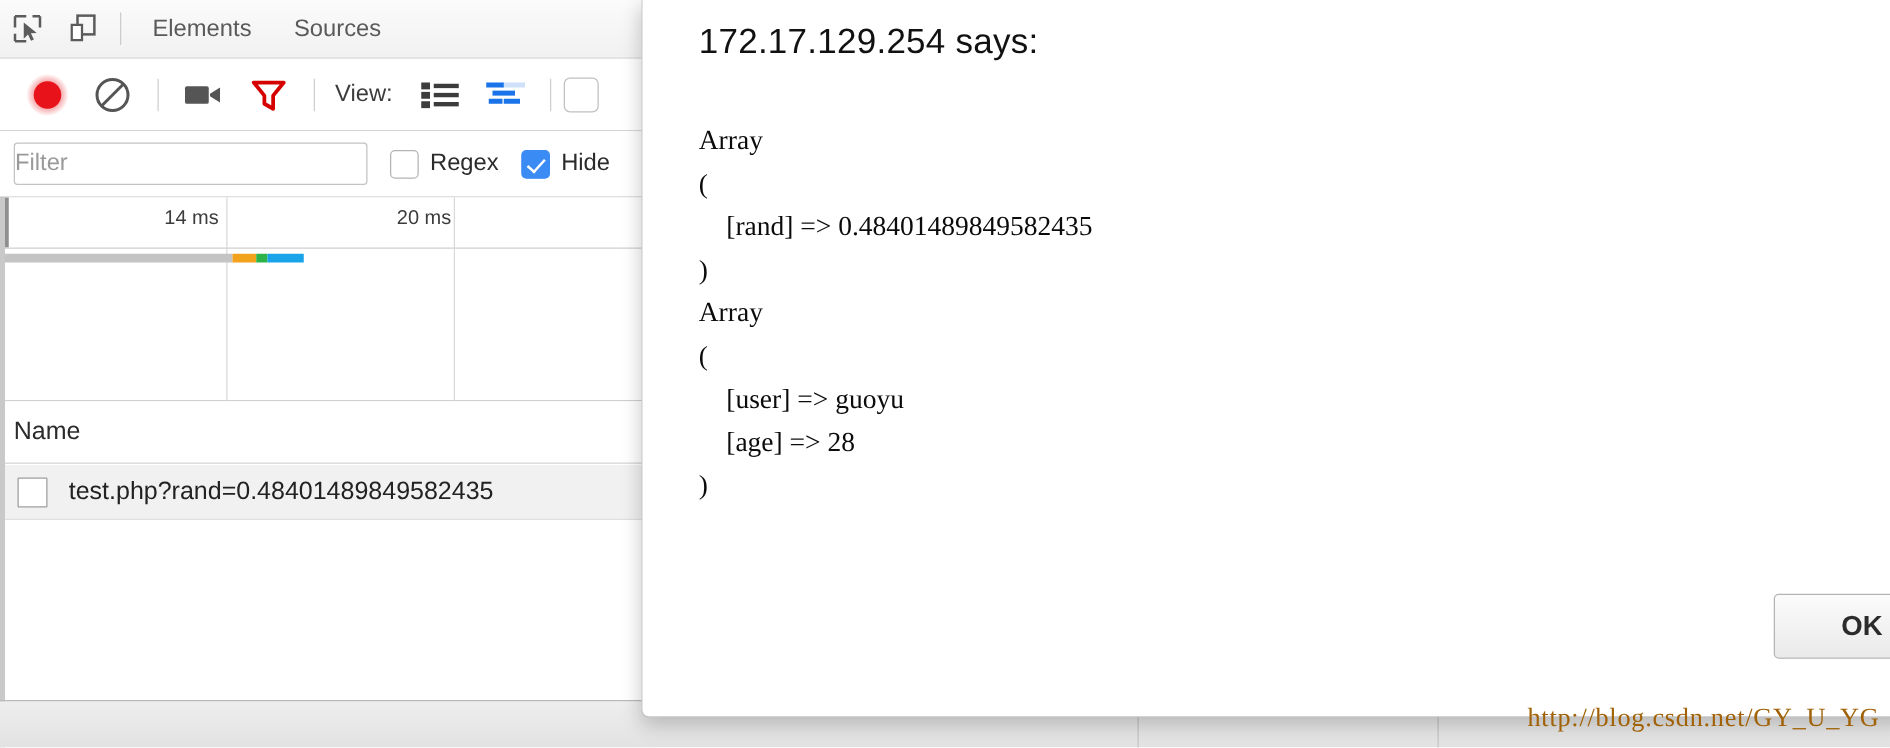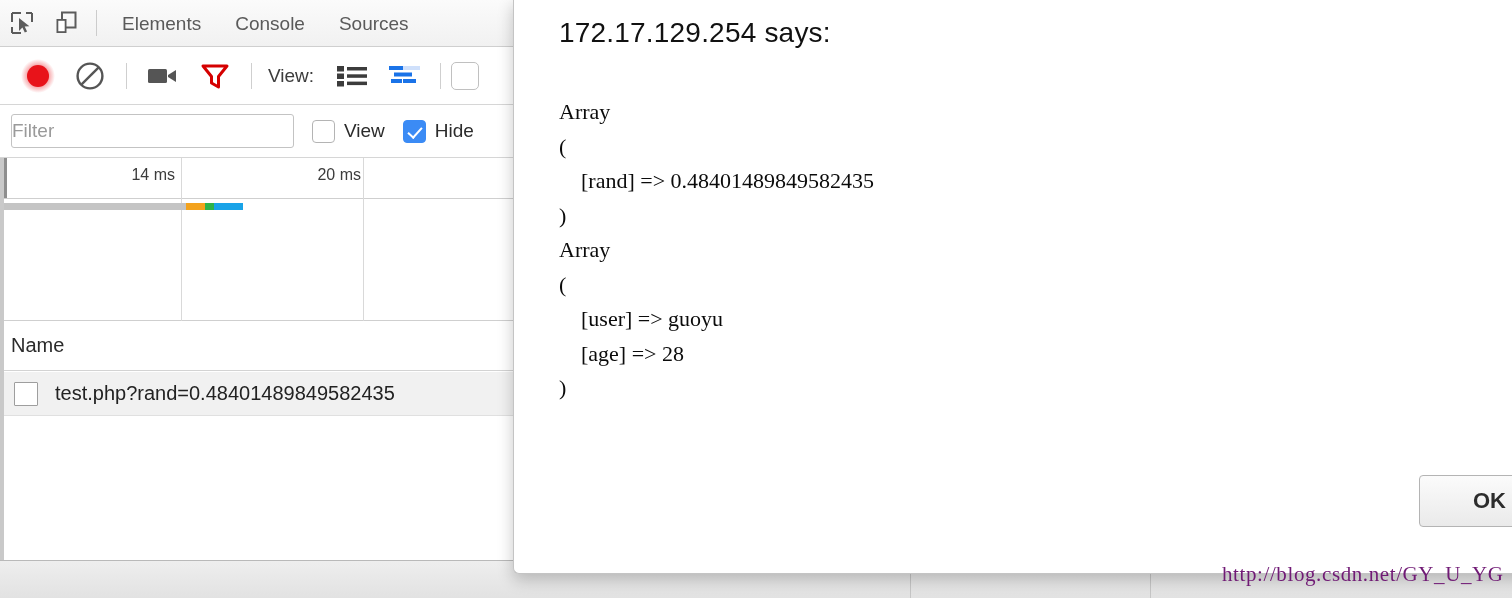--- a/index.html
+++ b/index.html
@@ -178,21 +178,21 @@
     border: 1px solid #b4b4b4; border-radius: 4px;
     font-size: 22px; font-weight: bold; color: #2c2c2c;
     font-family: "Liberation Sans", sans-serif;
     cursor: pointer; display: flex; align-items: center; justify-content: center;
   }
 
   
   .watermark {
     position: absolute; left: 1222px; top: 562px;
     font-family: "Liberation Serif", serif;
-    font-size: 21px; color: #701a75; white-space: nowrap;
+    font-size: 21px; color: #a16207; white-space: nowrap;
     letter-spacing: 0.6px; pointer-events: none;
   }
 </style>
 </head>
 <body>
 
 <div id="root">
 
   <div class="devtools">
 
@@ -205,21 +205,20 @@
       </div>
       <div class="tool-btn">
         <svg width="26" height="26" viewBox="0 0 26 26">
           <rect x="9" y="2.5" width="13.5" height="15" fill="none" stroke="#5b5b5b" stroke-width="2"></rect>
           <rect x="3.5" y="9" width="10" height="14" fill="#5b5b5b"></rect>
           <rect x="5.3" y="10.8" width="6.4" height="10.4" fill="#ffffff"></rect>
         </svg>
       </div>
       <div class="vdiv"></div>
       <div class="tab">Elements</div>
-      <div class="tab">Console</div>
       <div class="tab">Sources</div>
     </div>
 
     <div class="ctrlbar">
       <div class="cbtn">
         <svg width="40" height="40" viewBox="0 0 40 40">
           <defs>
             <radialGradient id="glow">
               <stop offset="45%" stop-color="#e8131a" stop-opacity="0.55"></stop>
               <stop offset="100%" stop-color="#e8131a" stop-opacity="0"></stop>
@@ -269,21 +268,21 @@
         </svg>
       </div>
       <div class="cdiv"></div>
       <div class="ghost-check"></div>
     </div>
 
     <div class="filterbar">
       <input class="filter-input" type="text" value="" placeholder="Filter" style="">
       <div class="chk-wrap">
         <div class="chk-box"></div>
-        <div class="chk-label">View</div>
+        <div class="chk-label">Regex</div>
       </div>
       <div class="chk-wrap">
         <div class="chk-box on"></div>
         <div class="chk-label">Hide</div>
       </div>
     </div>
 
     <div class="overview">
       <div class="ov-scroll"></div>
       <div class="ov-scroll2"></div>

